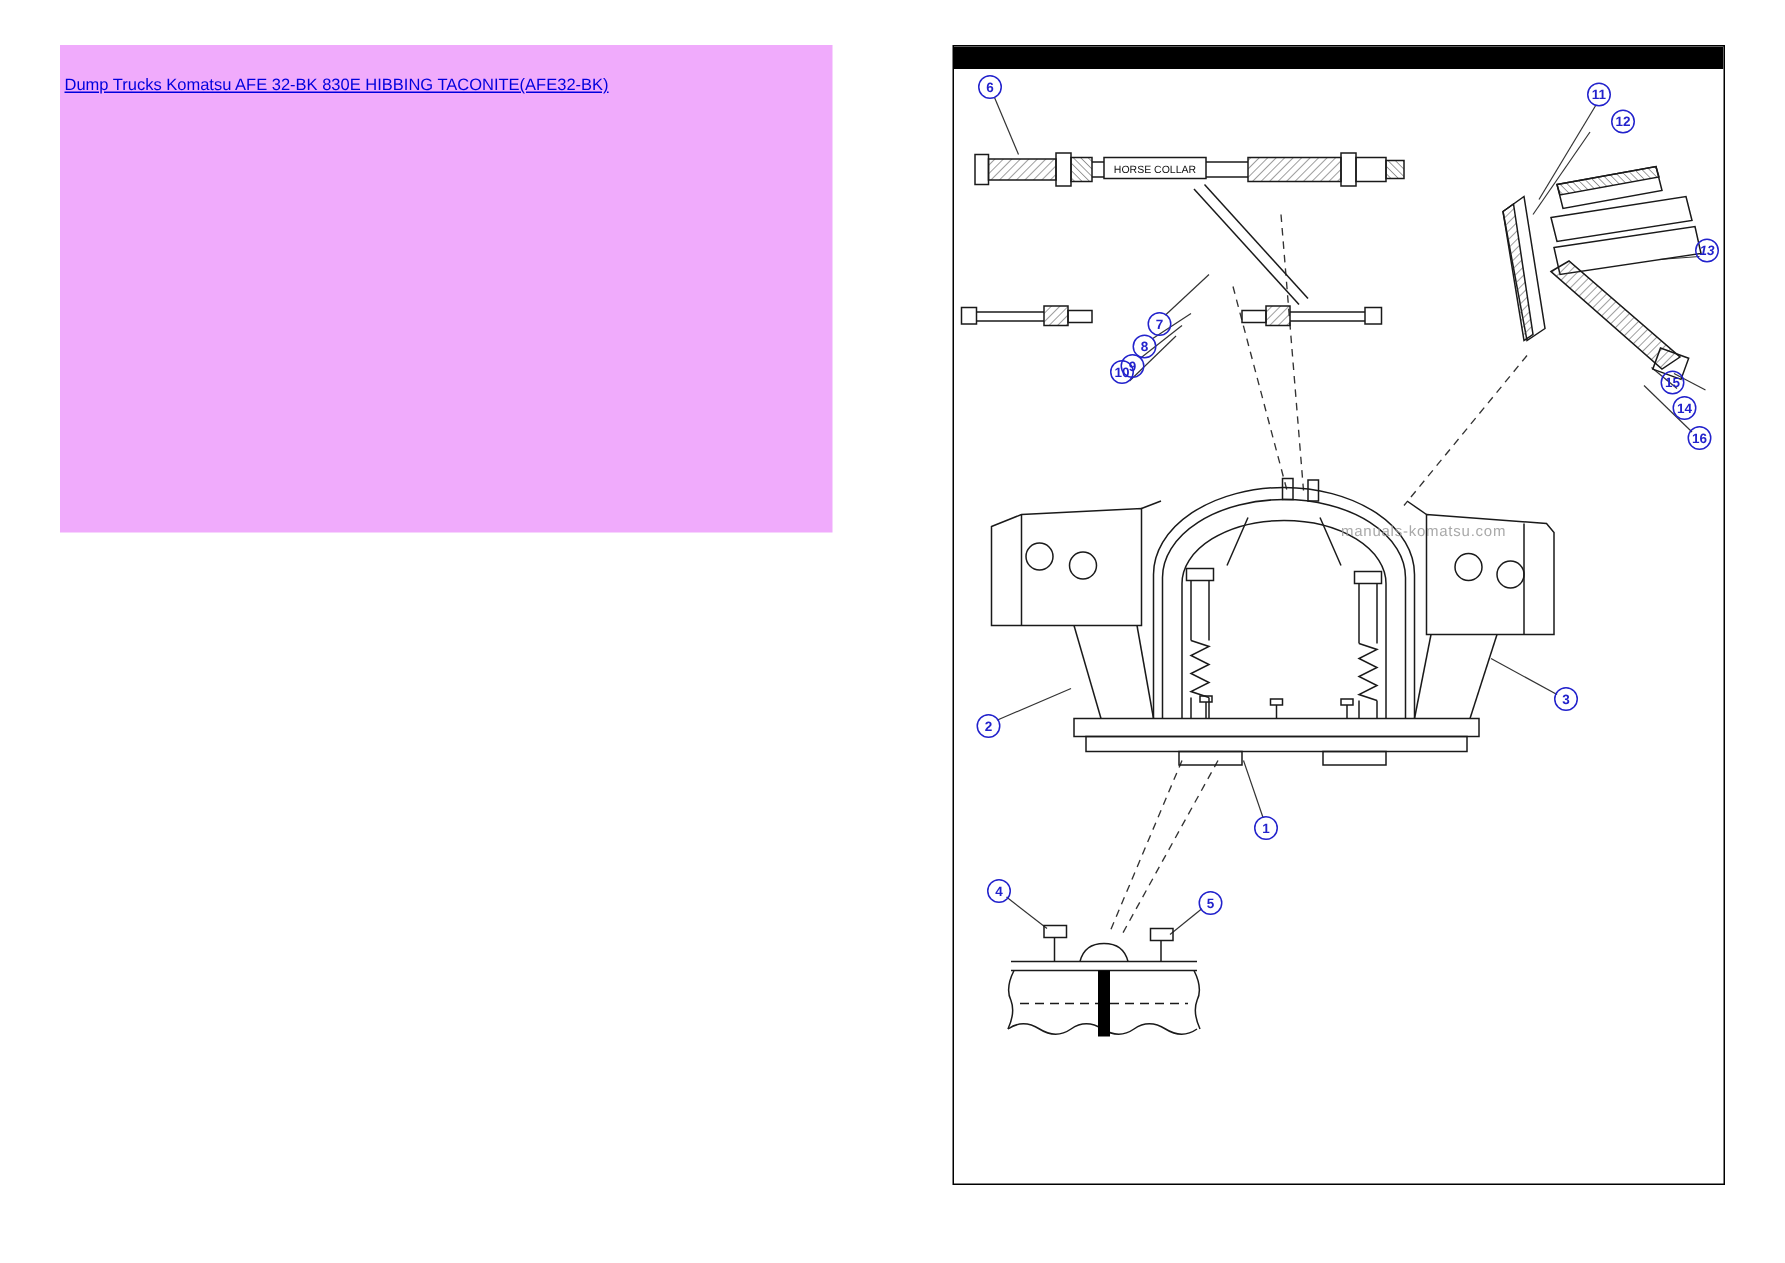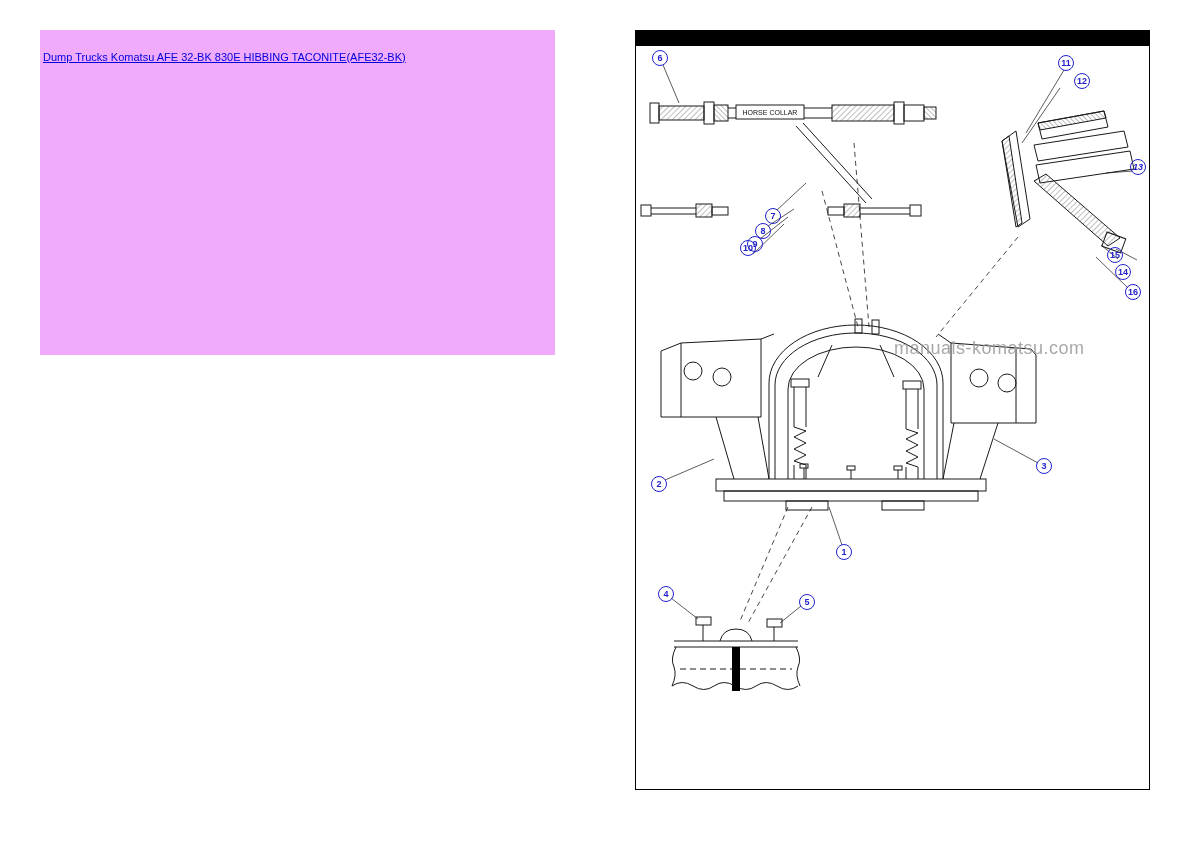--- a/index.html
+++ b/index.html
@@ -25,22 +25,22 @@
   }
   .diagram-panel{
     position:absolute;left:635px;top:30px;width:515px;height:760px;
     border:1px solid #000;background:#fff;overflow:hidden;
   }
   .diagram-topbar{
     position:absolute;left:0;top:0;width:100%;height:15px;background:#000;
   }
   .diagram-svg{position:absolute;left:0;top:0;}
   .watermark{
-    position:absolute;left:258px;top:307px;
-    font-size:18px;color:var(--watermark-color);letter-spacing:.5px;
+    position:absolute;left:258px;top:318px;
+    font-size:10px;color:var(--watermark-color);letter-spacing:.5px;
     opacity:.85;white-space:nowrap;
   }
   .callout-layer{position:absolute;inset:0;pointer-events:none;}
   .callout{
     position:absolute;width:16px;height:16px;border:1.4px solid var(--callout-color);
     border-radius:50%;color:var(--callout-color);font-size:9px;font-weight:bold;
     display:flex;align-items:center;justify-content:center;
     transform:translate(-50%,-50%);background:transparent;line-height:1;
   }
 </style>

